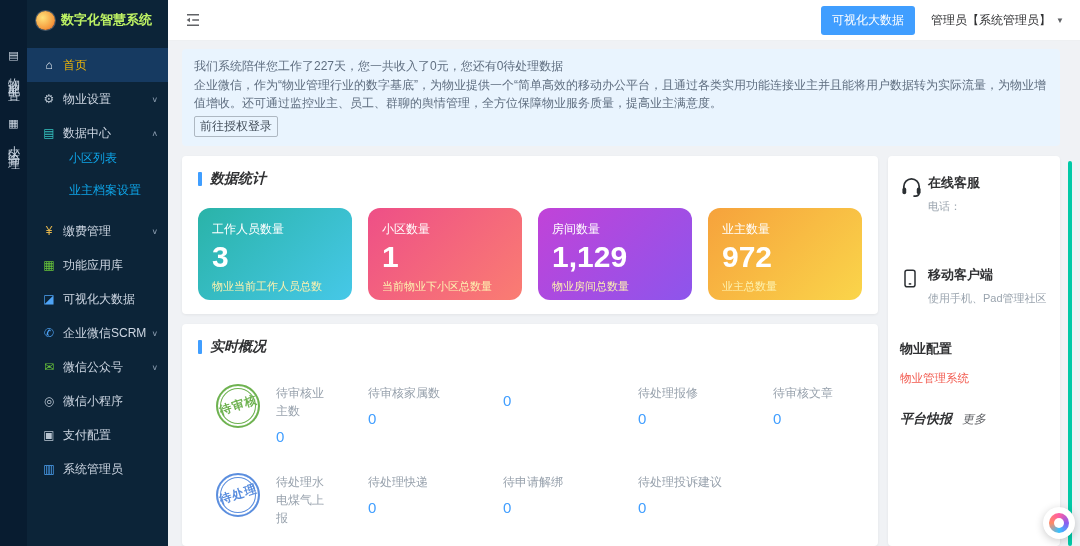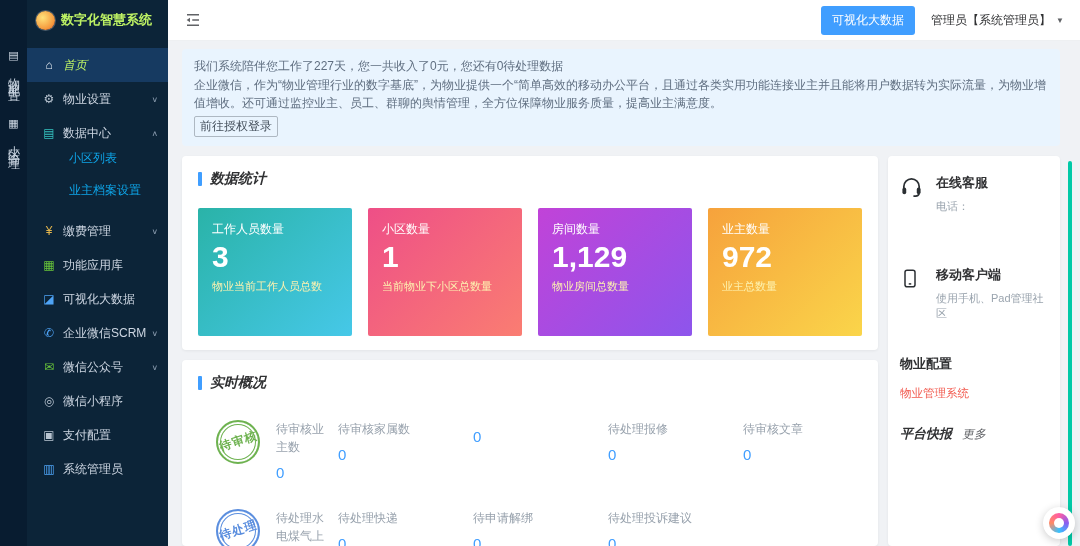--- a/index.html
+++ b/index.html
@@ -13,21 +13,21 @@
   
   .sidebar{width:141px;background:#0c2438;flex-shrink:0;color:#c3cedb;}
   .logo-row{height:40px;display:flex;align-items:center;padding-left:9px;gap:6px;}
   .logo-badge{width:19px;height:19px;border-radius:50%;background:radial-gradient(circle at 35% 35%,#ffe27a,#f59a3e 65%,#d94f2b);box-shadow:0 0 0 1px rgba(255,255,255,.25);flex-shrink:0;}
   .logo-title{color:#bef264;font-weight:bold;font-size:13px;white-space:nowrap;}
   .menu{margin-top:8px;}
   .menu-item{position:relative;height:34px;display:flex;align-items:center;padding:0 10px 0 13px;cursor:pointer;}
   .menu-item.active{background:#163a61;}
   .mi-icon{width:18px;font-size:12px;margin-right:5px;text-align:center;flex-shrink:0;}
   .mi-label{font-size:12px;color:#cdd6e2;white-space:nowrap;}
-  .menu-item.active .mi-label{color:#bef264;font-style:italic;}
+  .menu-item.active .mi-label{color:#eab308;}
   .mi-caret{position:absolute;right:10px;font-size:9px;color:#8496a9;transform:scaleY(.85);}
   .submenu-item{height:32px;display:flex;align-items:flex-start;padding-left:42px;font-size:12px;color:#0ea5e9;cursor:pointer;}
   .ic-white{color:#e9eef4}.ic-gray{color:#b9c5d1}.ic-teal{color:#35c3c0}.ic-gold{color:#e3b54d}
   .ic-green{color:#67c23a}.ic-blue{color:#4ea3f5}
   
   .main{flex:1;display:flex;flex-direction:column;min-width:0;}
   .topbar{height:40px;background:#fff;display:flex;align-items:center;justify-content:space-between;padding:0 16px;border-bottom:1px solid #eef0f2;flex-shrink:0;}
   .collapse-btn{display:flex;align-items:center;cursor:pointer;}
   .topbar-right{display:flex;align-items:center;gap:16px;}
   .btn-primary{background:#409eff;color:#fff;border:none;border-radius:3px;padding:6px 11px;font-size:12px;cursor:pointer;font-family:inherit;}
@@ -36,37 +36,37 @@
   
   .content{flex:1;padding:8px 20px 0 14px;position:relative;overflow:hidden;display:flex;flex-direction:column;min-height:0;}
   .banner{background:#e9f4fe;border-radius:4px;padding:8px 12px 9px;color:#5f6e80;line-height:1.55;font-size:12px;flex-shrink:0;}
   .auth-btn{display:inline-block;margin-top:3px;border:1px solid #aeb8c2;border-radius:2px;padding:1px 5px;font-size:12px;color:#45505c;background:transparent;cursor:pointer;font-family:inherit;}
   .main-row{display:flex;gap:10px;margin-top:10px;flex:1;min-height:0;}
   .left-col{flex:1;display:flex;flex-direction:column;min-width:0;}
   .card{background:#fff;border-radius:4px;box-shadow:0 1px 3px rgba(0,0,0,.06);padding:14px 16px;}
   .sec-title{display:flex;align-items:center;gap:8px;font-size:14px;font-weight:bold;color:#303133;font-style:italic;}
   .bar{width:4px;height:14px;background:#409eff;border-radius:1px;}
   .stat-cards{display:flex;gap:16px;margin-top:20px;}
-  .stat-card{flex:1;height:128px;border-radius:2px;color:#fff;padding:13px 14px;box-sizing:border-box;cursor:default;}
+  .stat-card{flex:1;height:92px;border-radius:12px;color:#fff;padding:13px 14px;box-sizing:border-box;cursor:default;}
   .sc-label{font-size:12px;}
   .sc-value{font-size:30px;font-weight:bold;margin-top:2px;line-height:1.15;}
   .sc-desc{font-size:11px;color:#fdf2b0;margin-top:5px;}
   .overview-card{margin-top:10px;flex:1;min-height:0;overflow:hidden;}
   .ov-row{display:flex;align-items:flex-start;margin-top:28px;padding-left:18px;}
   .badge{width:44px;height:44px;border:2px solid;border-radius:50%;display:flex;align-items:center;justify-content:center;
          opacity:.85;margin-right:16px;flex-shrink:0;box-shadow:inset 0 0 0 2px #fff,inset 0 0 0 3px currentColor;box-sizing:border-box;}
   .badge span{transform:rotate(-18deg);font-weight:bold;font-size:12px;letter-spacing:1px;}
   .ov-stat{width:135px;flex-shrink:0;}
-  .ov-stat.first{width:52px;margin-right:10px;}
+  .ov-stat.first{width:52px;margin-right:40px;}
   .ov-label{color:#98a2ad;font-size:12px;line-height:1.5;}
   .ov-value{color:#409eff;font-size:15px;margin-top:8px;}
   
   .right-col{width:172px;flex-shrink:0;display:flex;}
   .right-panel{flex:1;box-sizing:border-box;padding:18px 12px;border-radius:4px;}
-  .rp-item{display:flex;gap:12px;align-items:flex-start;}
+  .rp-item{display:flex;gap:4px;align-items:flex-start;}
   .rp-icon{width:24px;flex-shrink:0;padding-top:1px;}
   .rp-title{font-size:13px;font-weight:bold;color:#303133;}
   .rp-sub{font-size:11px;color:#9aa4ae;margin-top:7px;}
   .rp-item+.rp-item{margin-top:52px;}
   .rp-heading{font-size:13px;font-weight:bold;color:#303133;margin-top:34px;}
   .rp-link{color:#f25b50;font-size:11.5px;margin-top:13px;display:inline-block;cursor:pointer;}
   .rp-news{display:flex;gap:10px;margin-top:24px;align-items:baseline;font-style:italic;}
   .rp-more{font-size:12px;color:#606266;cursor:pointer;}
   
   .scroll-thumb{position:absolute;right:8px;top:120px;bottom:0;width:4px;background:#00c9a7;border-radius:2px;cursor:pointer;}

